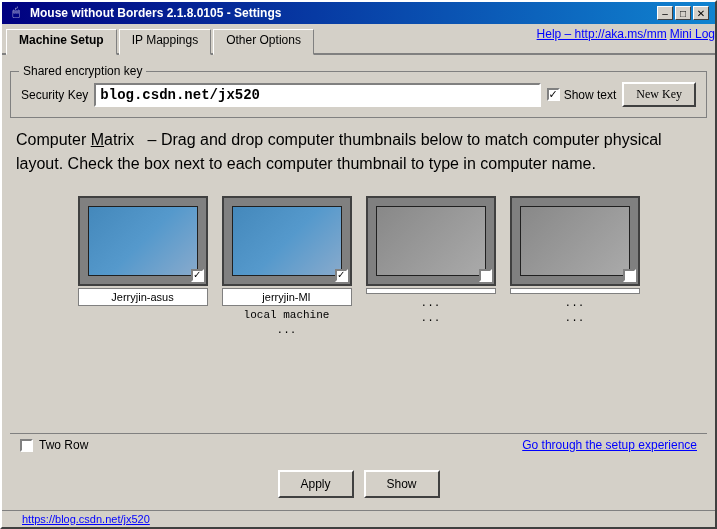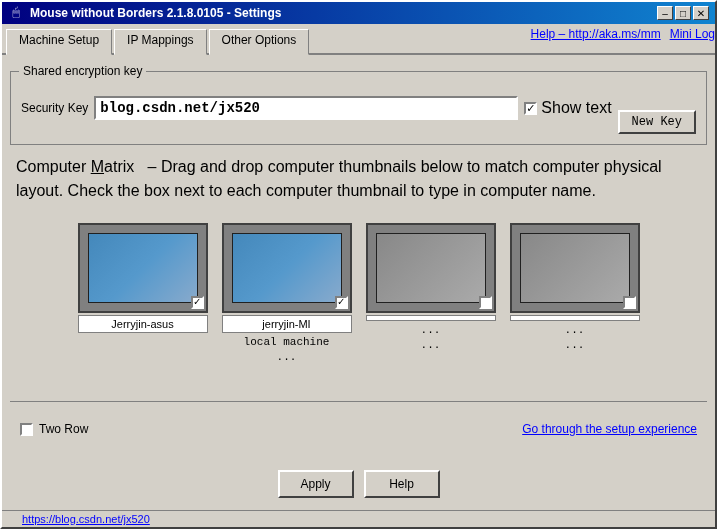--- a/index.html
+++ b/index.html
@@ -96,31 +96,31 @@
       cursor: pointer;
       font-family: 'Tahoma', 'Arial', sans-serif;
       font-size: 12px;
       position: relative;
       bottom: -2px;
     }
 
     .tab.active {
       background: #d4d0c8;
       border-bottom-color: #d4d0c8;
-      font-weight: normal;
+      font-weight: bold;
       z-index: 1;
       padding-bottom: 5px;
     }
 
     .tab-right {
       margin-left: auto;
       display: flex;
       align-items: center;
       padding-bottom: 12px;
-      gap: 9px;
+      gap: 3px;
     }
 
     .link-text {
       color: #0000ff;
       text-decoration: underline;
       cursor: pointer;
       font-family: 'Tahoma', 'Arial', sans-serif;
       font-size: 12px;
     }
 
@@ -175,21 +175,21 @@
       font-size: 14px;
       font-family: 'Courier New', monospace;
       font-weight: bold;
     }
 
     .show-text-wrap {
       display: flex;
       align-items: center;
       gap: 4px;
       font-family: 'Tahoma', 'Arial', sans-serif;
-      font-size: 16px;
+      font-size: 12px;
       text-align: center;
     }
 
     .win-checkbox {
       width: 13px;
       height: 13px;
       border: 2px solid;
       border-top-color: #808080;
       border-left-color: #808080;
       border-right-color: #ffffff;
@@ -210,24 +210,23 @@
 
     .win-button {
       padding: 3px 12px;
       background: #d4d0c8;
       border: 2px solid;
       border-top-color: #ffffff;
       border-left-color: #ffffff;
       border-right-color: #404040;
       border-bottom-color: #404040;
       cursor: pointer;
-      font-family: Liberation Mono, monospace;
+      font-family: Liberation Serif, serif;
       font-size: 12px;
       white-space: nowrap;
-      margin-top: 28px;
     }
 
     .description-text {
       font-family: 'Tahoma', 'Arial', sans-serif;
       font-size: 16px;
       line-height: 1.5;
       padding: 4px 6px;
     }
 
     .computer-grid {
@@ -299,21 +298,21 @@
       font-family: 'Courier New', monospace;
       font-size: 11px;
       text-align: center;
       line-height: 1.4;
     }
 
     .bottom-bar {
       display: flex;
       align-items: center;
       justify-content: space-between;
-      padding: 20px 10px;
+      padding: 4px 10px;
       border-top: 1px solid #808080;
     }
 
     .two-row-wrap {
       display: flex;
       align-items: center;
       gap: 6px;
       font-family: 'Tahoma', 'Arial', sans-serif;
       font-size: 12px;
     }
@@ -473,20 +472,20 @@
     <div class="bottom-bar">
       <div class="two-row-wrap">
         <div class="win-checkbox"></div>
         <span>Two Row</span>
       </div>
       <span class="link-text">Go through the setup experience</span>
     </div>
 
     <div class="button-area">
       <button class="apply-btn">Apply</button>
-      <button class="apply-btn">Help</button>
+      <button class="apply-btn">Show</button>
     </div>
   </div>
 
   <div class="status-bar">
     <span>https://blog.csdn.net/jx520</span>
   </div>
 </div>
 
 </body></html>

